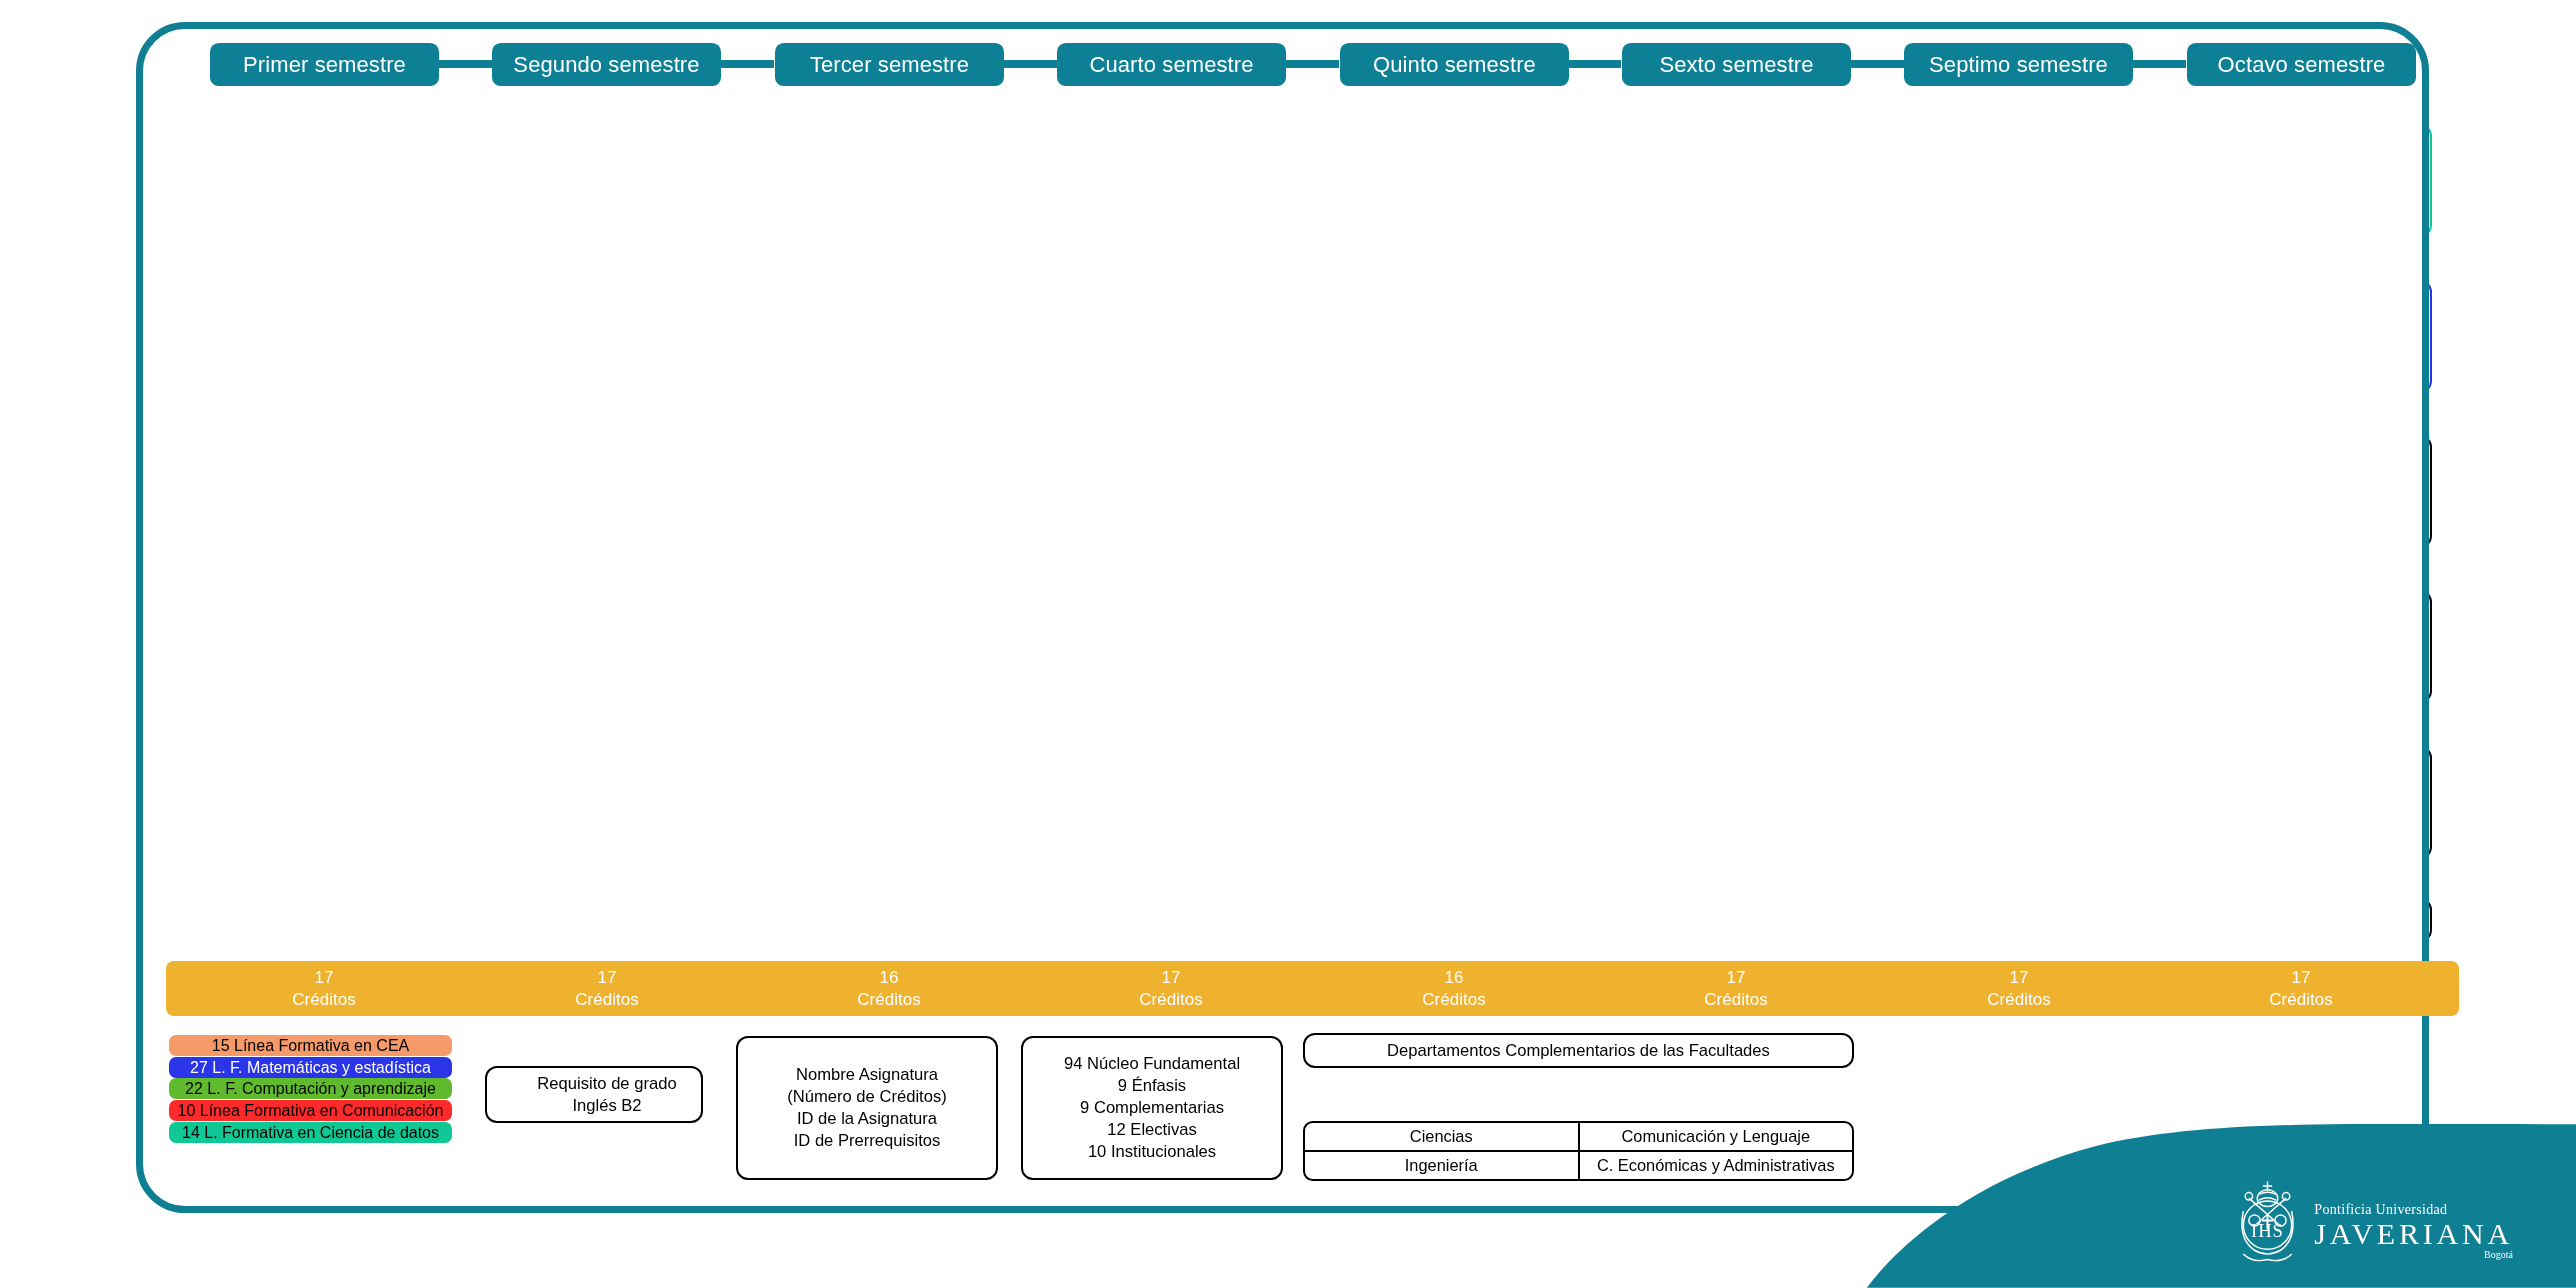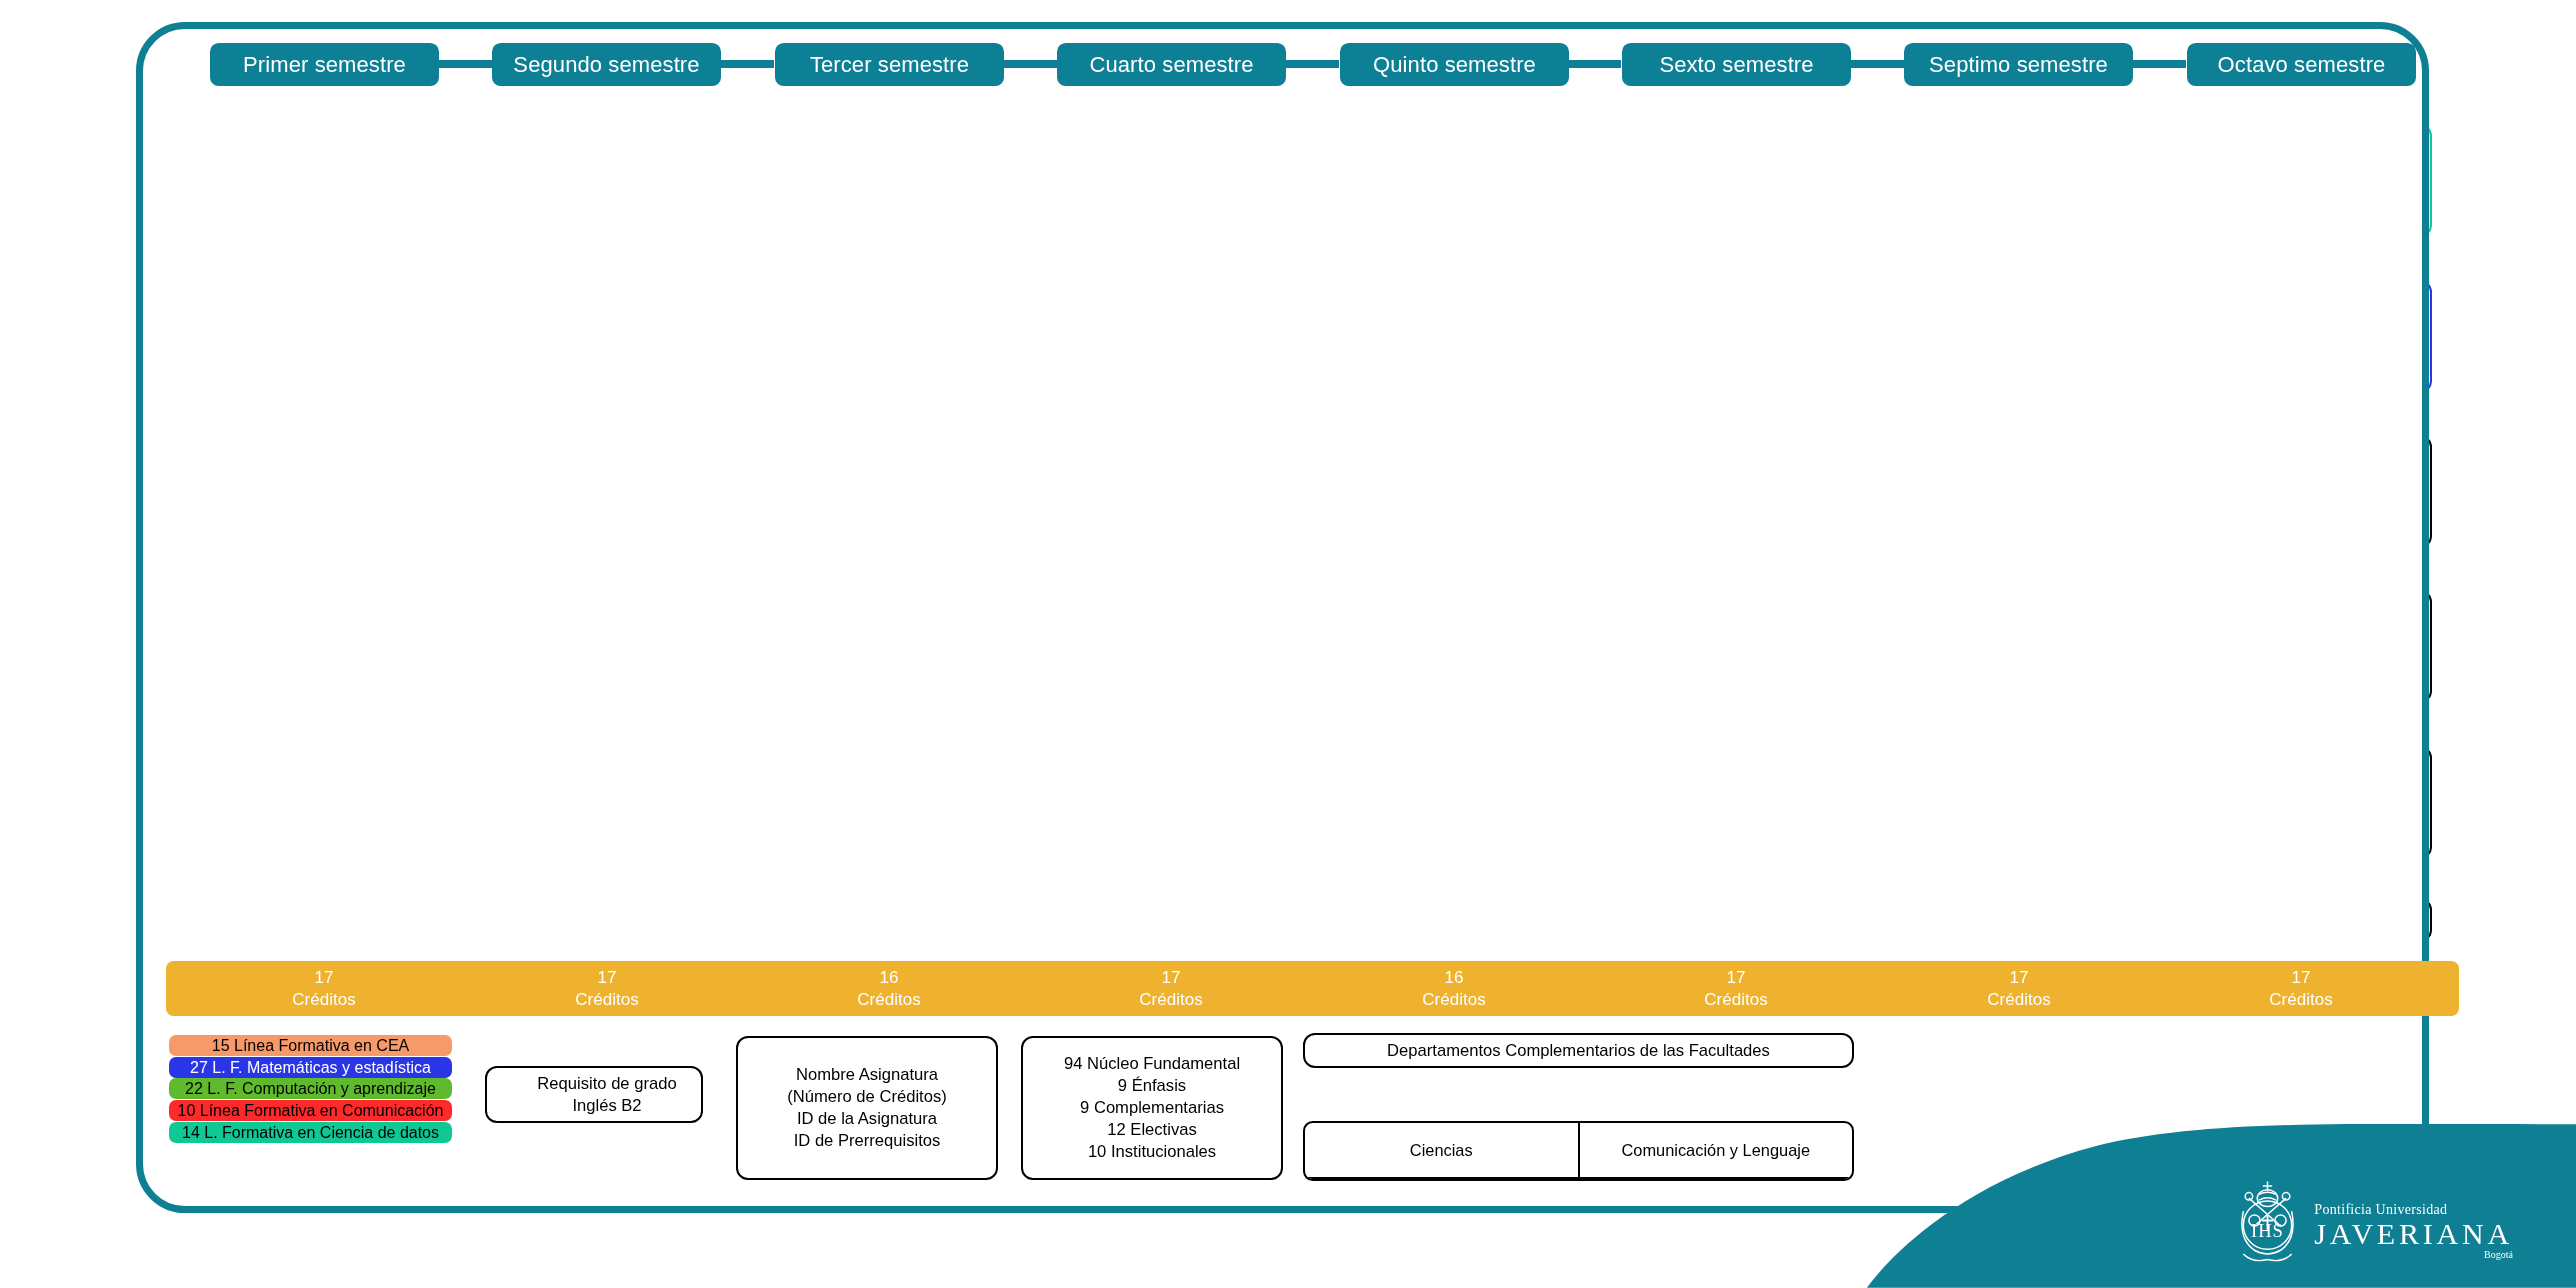--- a/index.html
+++ b/index.html
@@ -472,20 +472,24 @@
     <div>12 Electivas</div>
     <div>10 Institucionales</div>
   </div>
 <div class="pbox" id="box-dep" style="left: 1303px; top: 1033px; width: 551px; height: 35px;">
     <div>Departamentos Complementarios de las Facultades</div>
   </div>
 <div id="depttable" style="left: 1303px; top: 1121px; width: 551px; height: 60px;">
     <div class="trow">
       <div class="tcell">Ciencias</div>
       <div class="tcell">Comunicación y Lenguaje</div>
+    </div>
+    <div class="trow">
+      <div class="tcell">Ingeniería</div>
+      <div class="tcell">C. Económicas y Administrativas</div>
     </div>
   </div>
 
 <div id="wedge">
   <svg width="709" height="164" viewBox="0 0 1300 300" xmlns="http://www.w3.org/2000/svg">
     <path d="M1300,0 L1300,300 L0,300 C0,300 120,120 420,40 C620,-10 900,0 1300,0 Z" fill="#0f7f94"></path>
     <path d="M0,95 L640,95 C640,95 500,150 380,230 L0,230 Z" fill="#ffffff" opacity="0"></path>
   </svg>
 </div>
 

